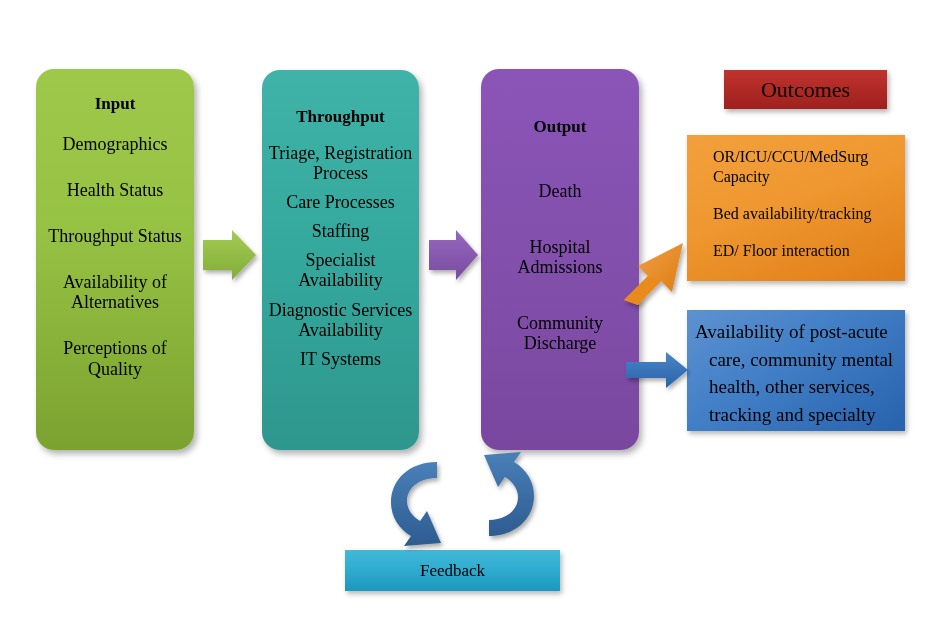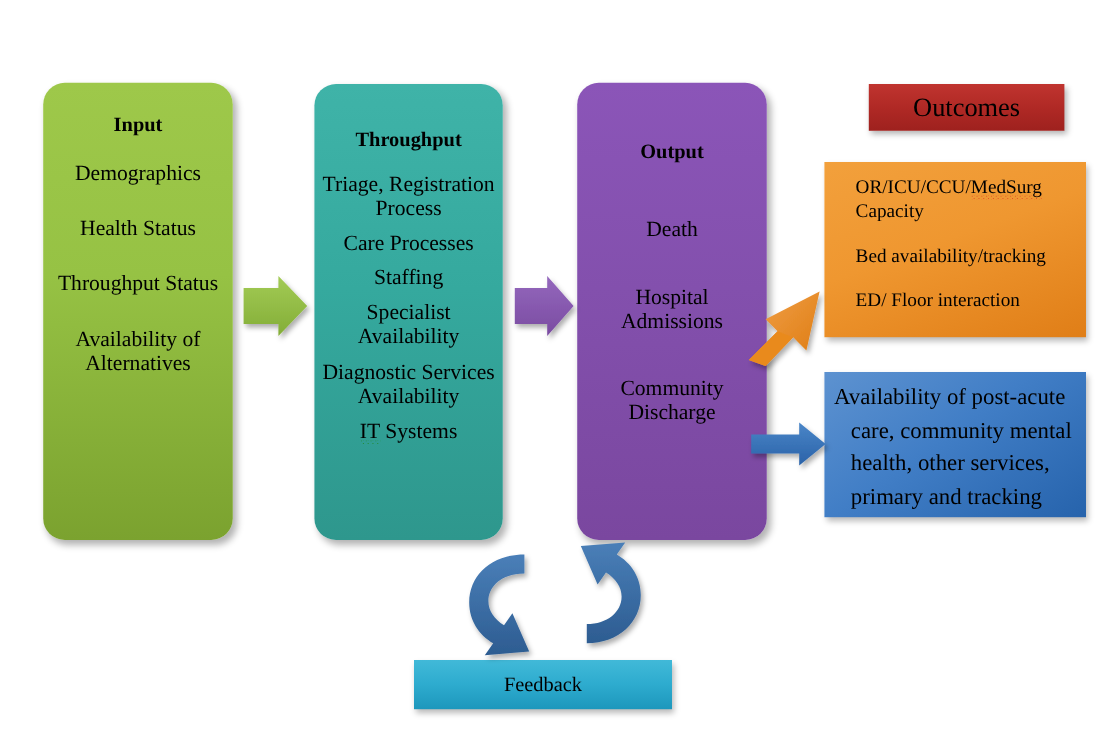--- a/index.html
+++ b/index.html
@@ -156,20 +156,21 @@
 
 <div id="canvas">
 
   <div class="node pillar" id="box-input">
     <div class="title">Input</div>
     <div class="items">
       <div class="item">Demographics</div>
       <div class="item">Health Status</div>
       <div class="item">Throughput Status</div>
       <div class="item">Availability of Alternatives</div>
+      <div class="item">Perceptions of Quality</div>
     </div>
   </div>
 
   <div class="node pillar" id="box-through">
     <div class="title">Throughput</div>
     <div class="items">
       <div class="item">Triage, Registration Process</div>
       <div class="item">Care Processes</div>
       <div class="item">Staffing</div>
       <div class="item">Specialist Availability</div>
@@ -197,21 +198,21 @@
     <div class="gap"></div>
     <div class="line">Bed availability/tracking</div>
     <div class="gap"></div>
     <div class="line">ED/ Floor interaction</div>
   </div>
 
   <div class="node" id="box-blue">
     <div class="line">Availability of post-acute</div>
     <div class="line indent">care, community mental</div>
     <div class="line indent">health, other services,</div>
-    <div class="line indent">primary and tracking</div>
+    <div class="line indent">tracking and specialty</div>
   </div>
 
   <div class="node" id="box-feedback">
     <div class="label">Feedback</div>
   </div>
 
   <svg id="arrows" viewBox="0 0 926 619">
     <defs>
       <linearGradient id="gGreen" x1="0" y1="0" x2="0" y2="1">
         <stop offset="0%" stop-color="#a3cb55"></stop>

